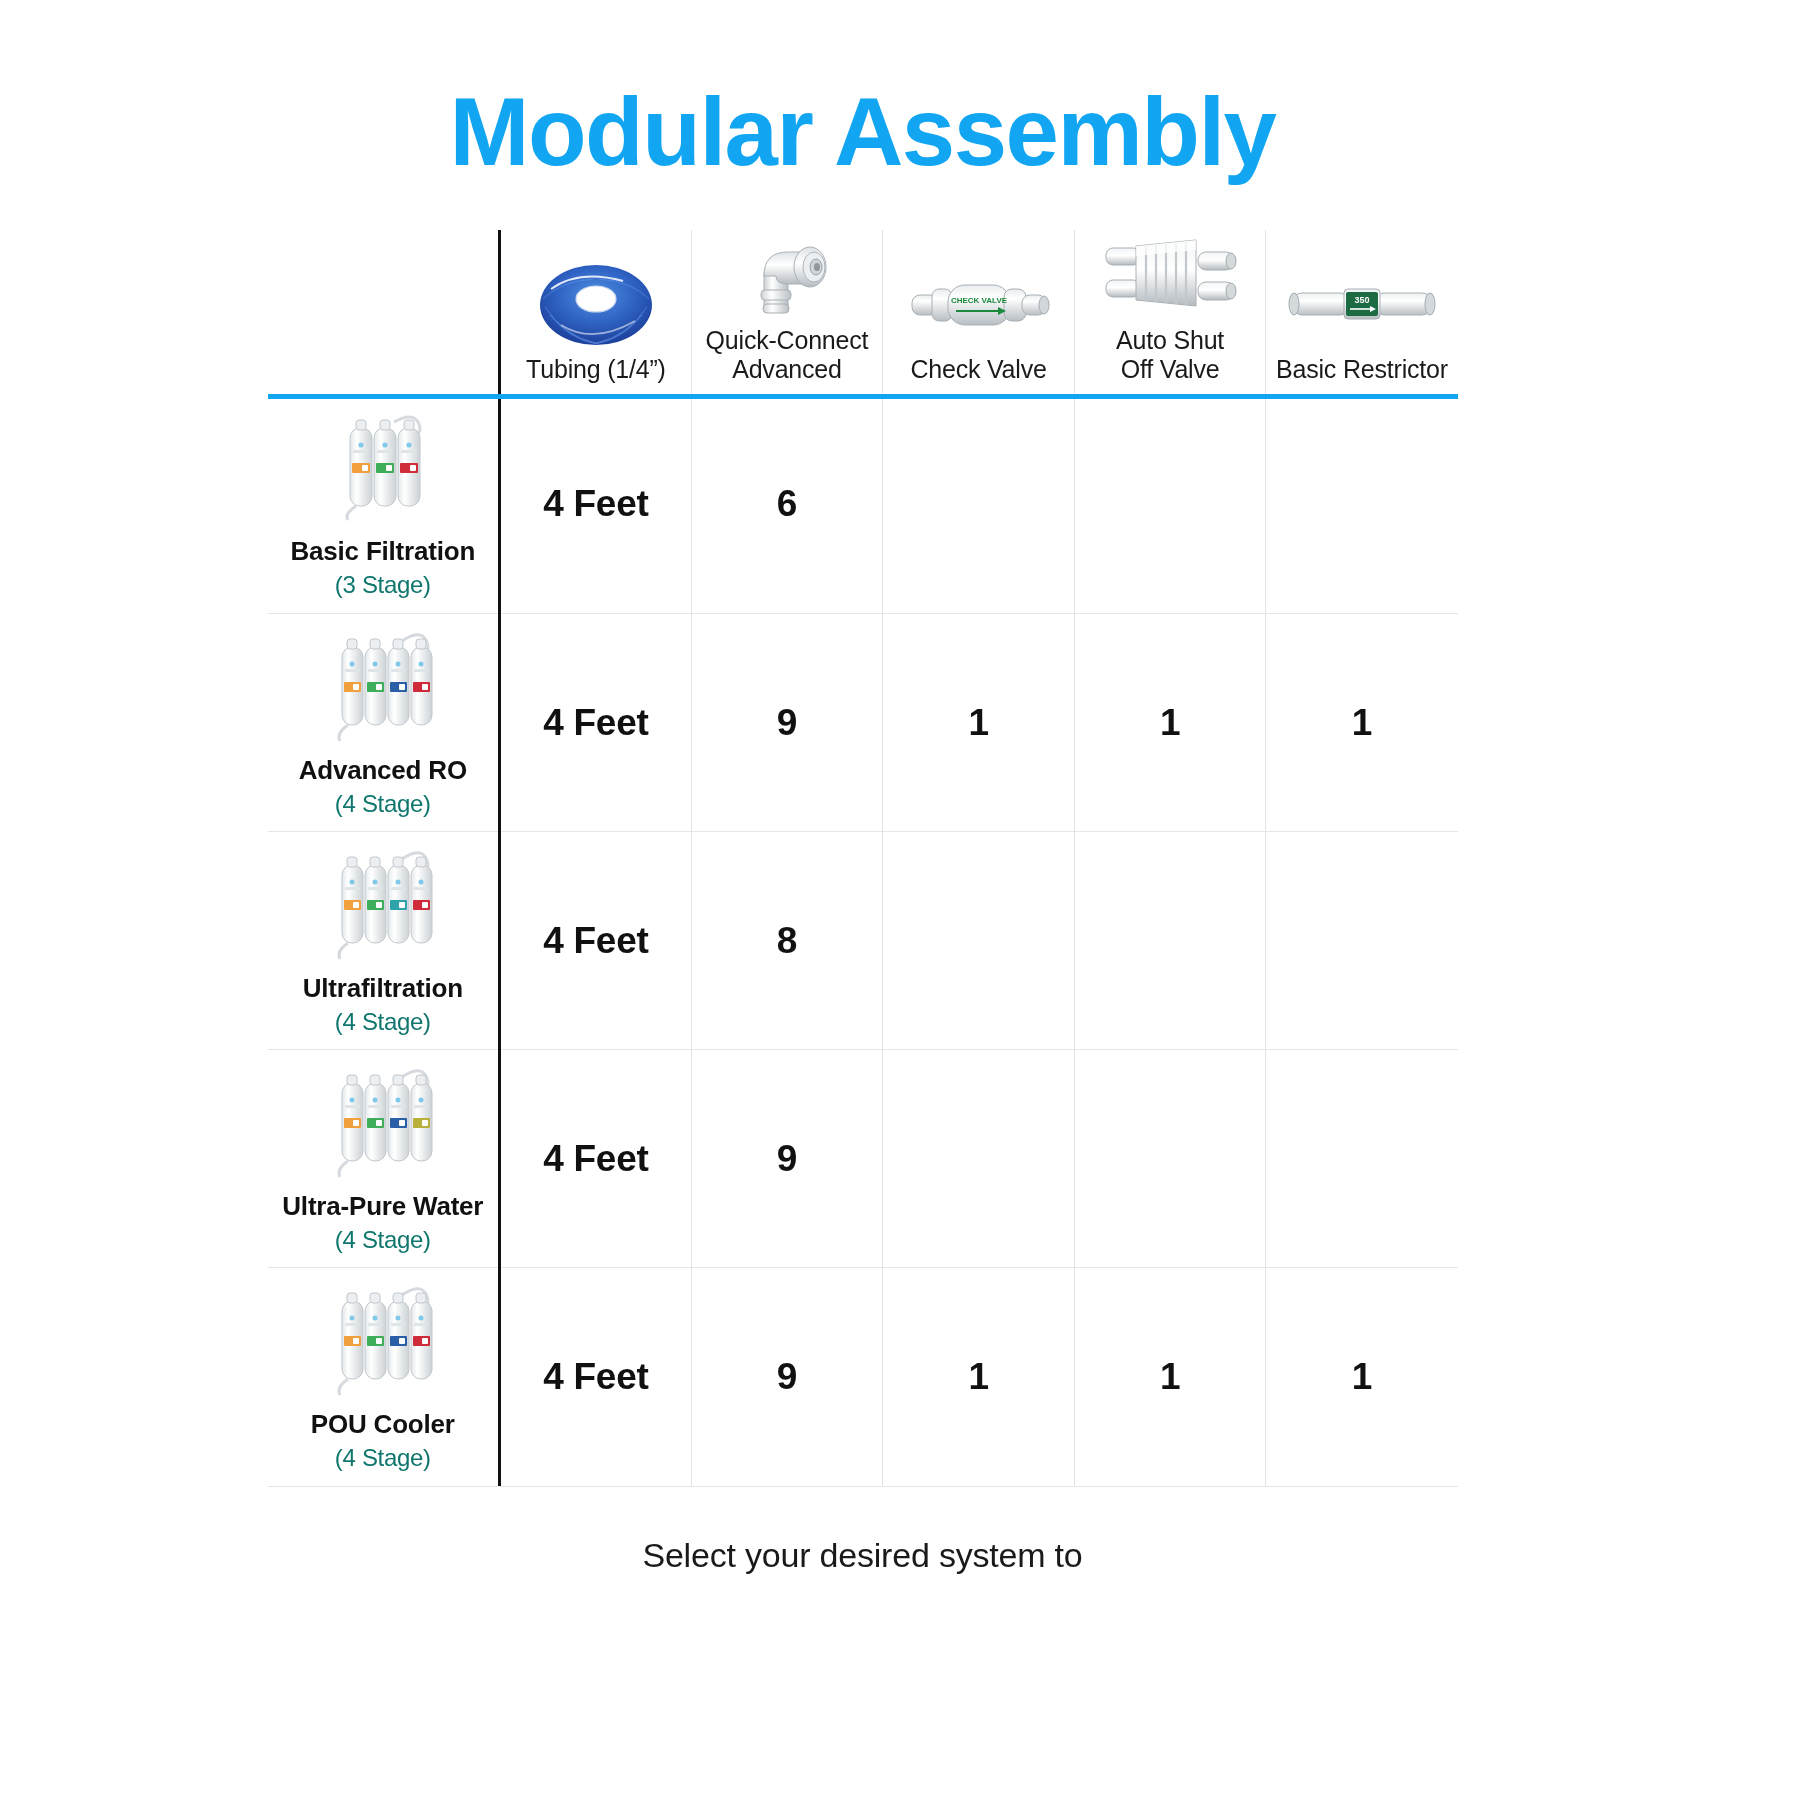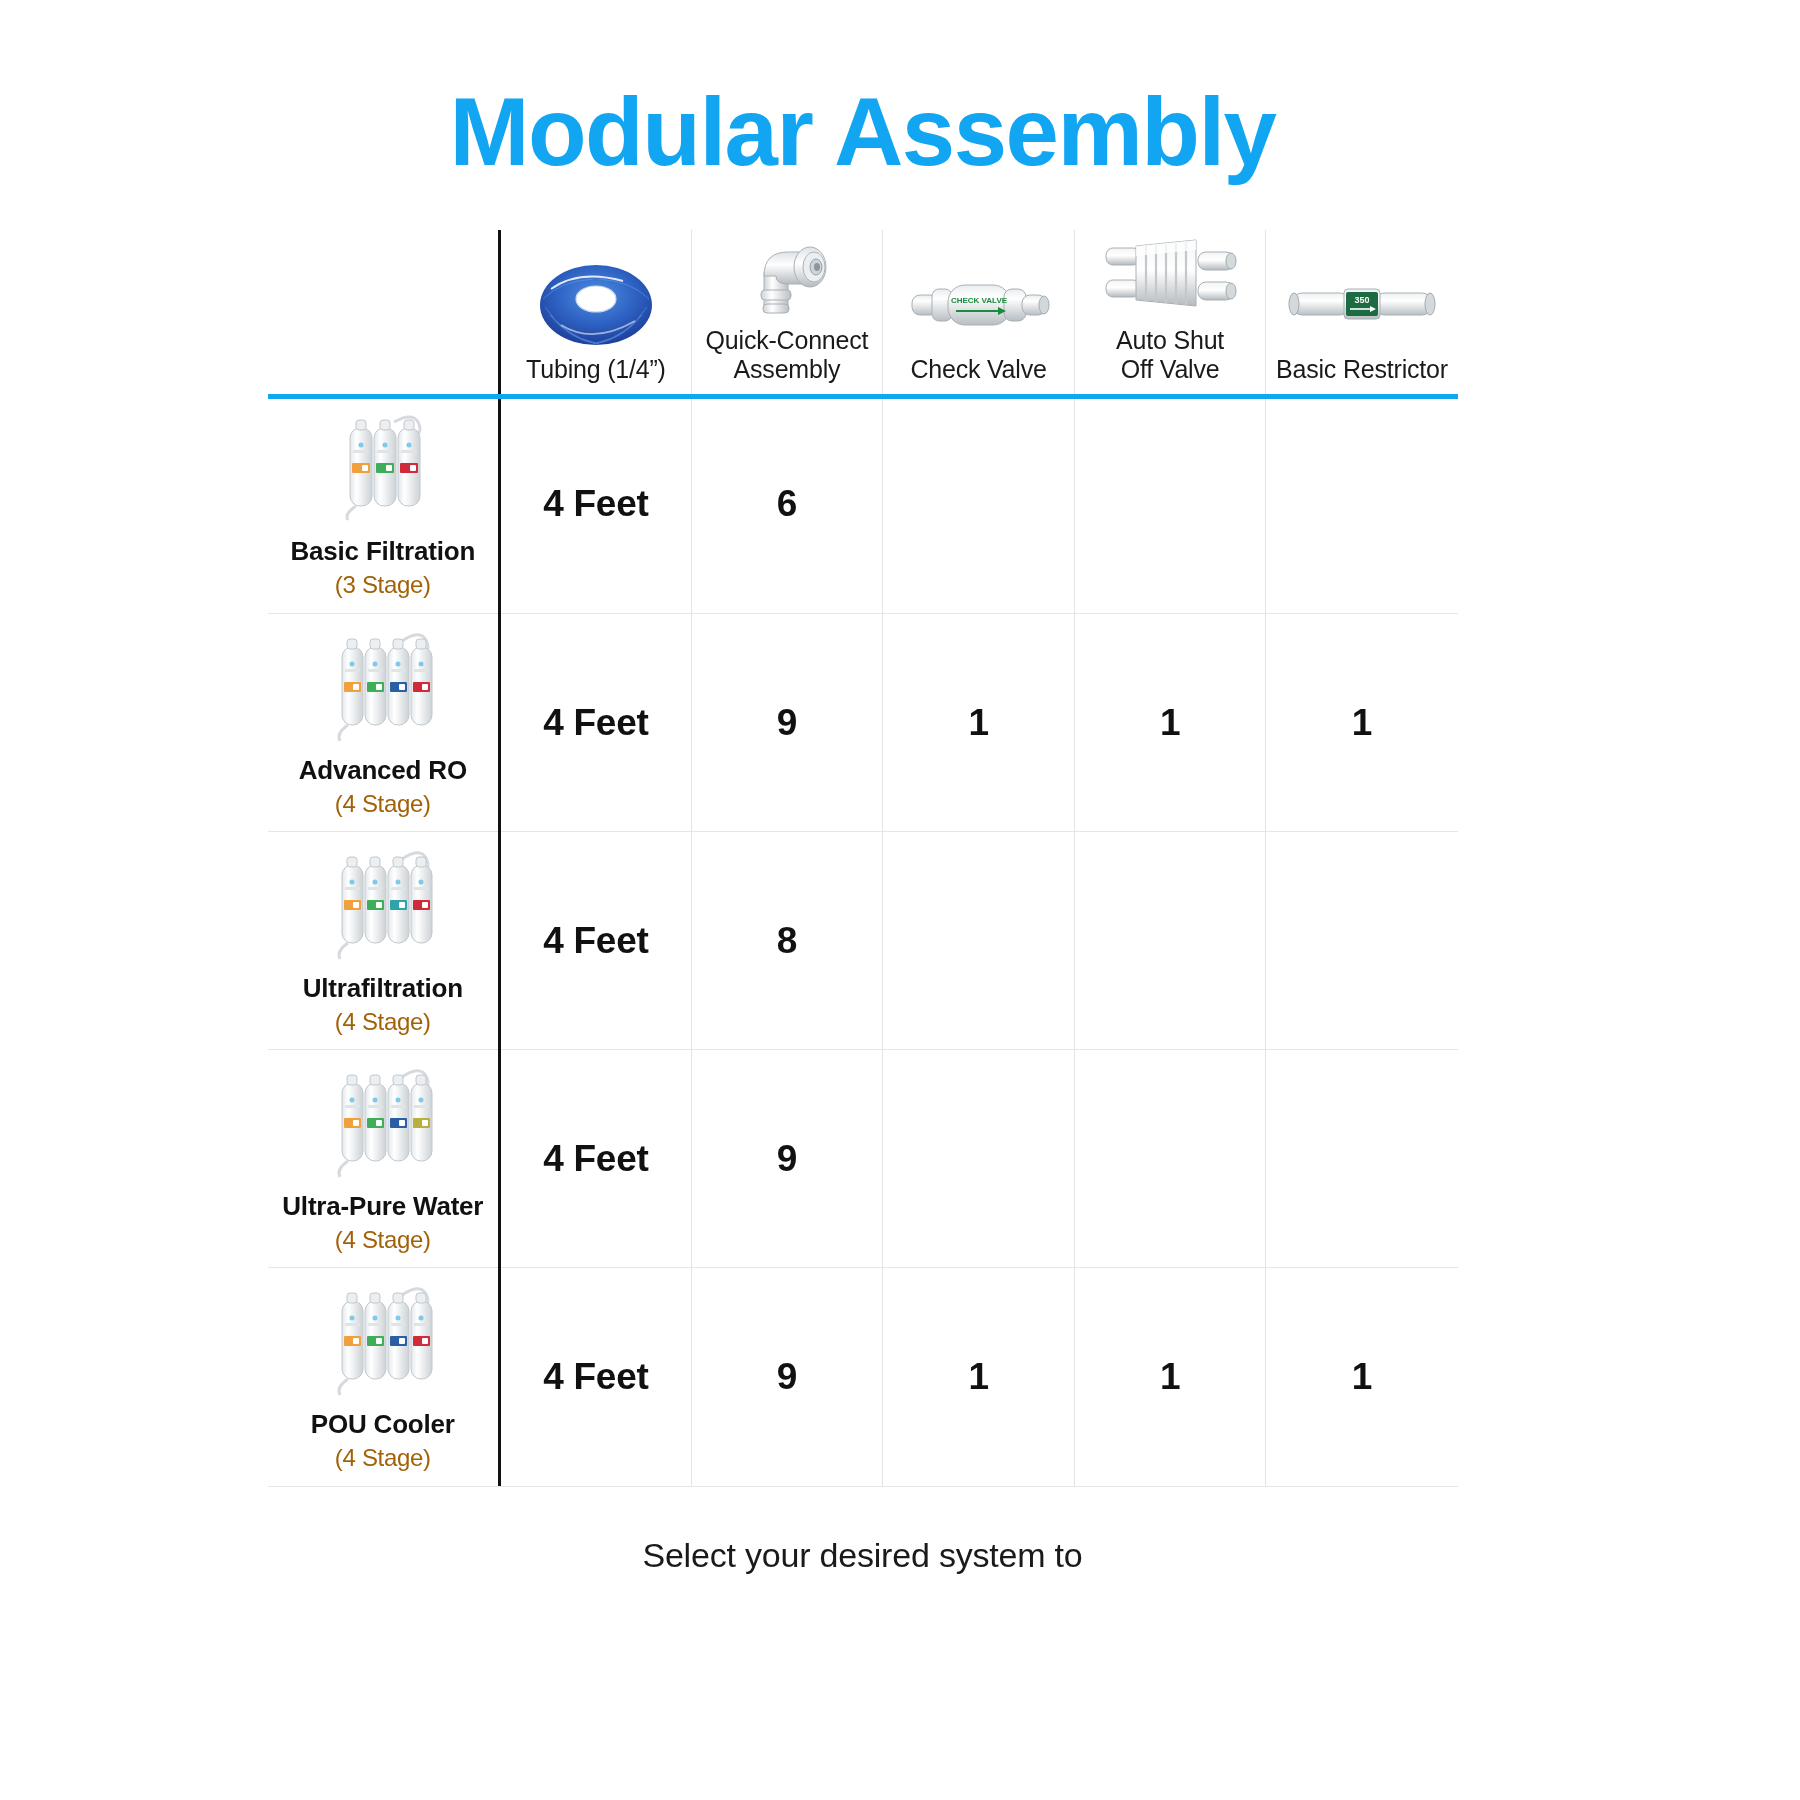--- a/index.html
+++ b/index.html
@@ -126,21 +126,21 @@
     font-weight: 700;
     color: #111111;
     line-height: 1.2;
     margin-top: 12px;
     letter-spacing: -0.2px;
     white-space: nowrap;
   }
   .sys-stage {
     font-size: 24px;
     font-weight: 400;
-    color: #a16207;
+    color: #0f766e;
     line-height: 1.2;
     margin-top: 4px;
   }
 
   
   .table-bottom-rule {
     height: 1px;
     background: #e6e6e6;
     width: 100%;
   }
@@ -245,21 +245,21 @@
                 <path d="M32 46 Q32 22 56 22 L74 22 L74 54 L56 54 Q44 54 44 46 Z" fill="url(#wg2)" stroke="#a9b0b5" stroke-width="1"></path>
 
                 <ellipse cx="78" cy="37" rx="16" ry="20" fill="url(#wg2)" stroke="#a9b0b5" stroke-width="1"></ellipse>
                 <ellipse cx="82" cy="37" rx="11" ry="15" fill="#eceff1" stroke="#adb4b9" stroke-width="1"></ellipse>
                 <ellipse cx="84" cy="37" rx="6" ry="8" fill="#cfd4d8" stroke="#9aa2a8" stroke-width="1"></ellipse>
                 <ellipse cx="85" cy="37" rx="3" ry="4" fill="#8e969c"></ellipse>
               </svg>
             </div>
             <div class="head-label">
               <span>Quick-Connect</span><br>
-              <span>Assembly</span>
+              <span>Advanced</span>
             </div>
           </th>
 
           <th>
             <div class="head-icon">
               <svg class="icon-svg" width="150" height="88" viewBox="0 0 150 88">
                 <defs>
                   <linearGradient id="cvg" x1="0" y1="0" x2="0" y2="1">
                     <stop offset="0%" stop-color="#e9ecee"></stop>
                     <stop offset="30%" stop-color="#ffffff"></stop>

